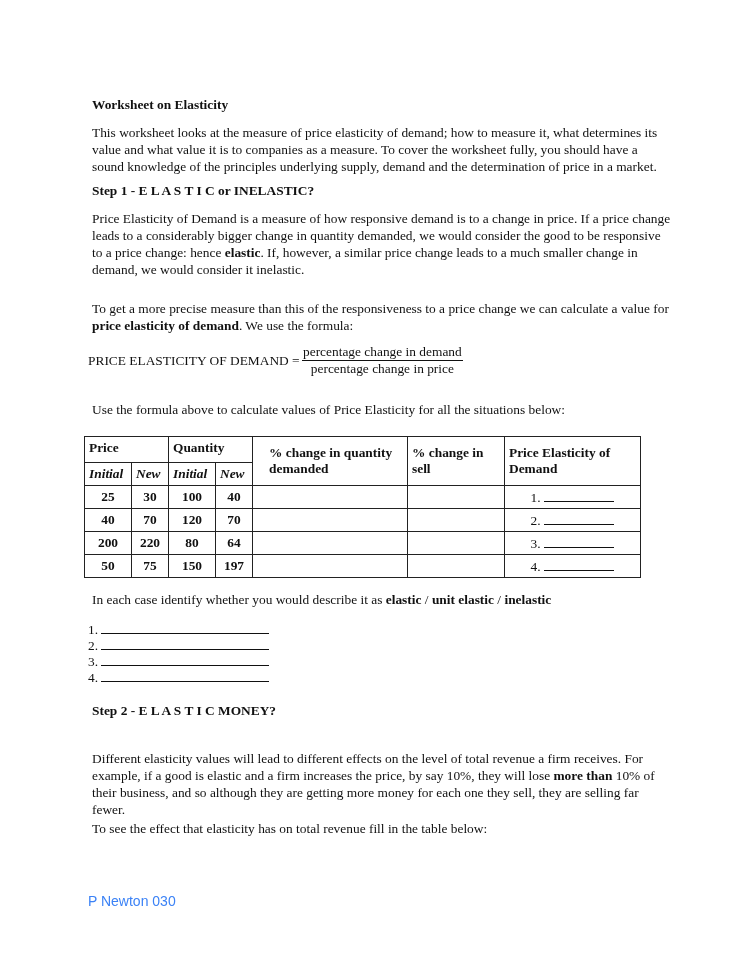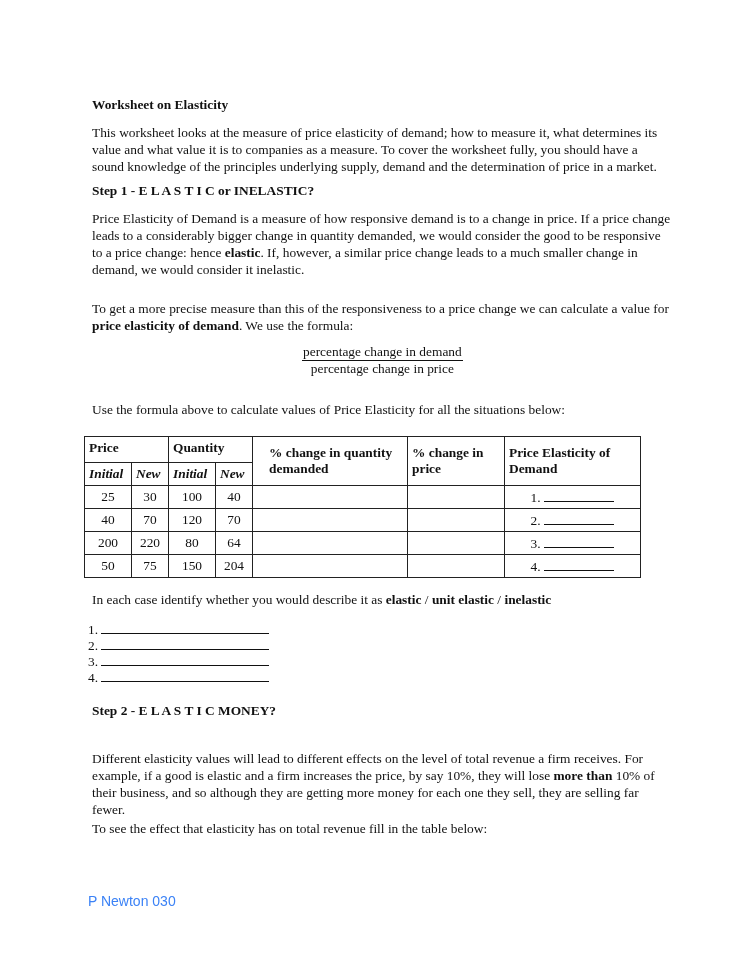--- a/index.html
+++ b/index.html
@@ -11,41 +11,42 @@
   .formula { position: absolute; left: 0; top: 344px; width: 580px; height: 36px; }
   .formula .lhs { position: absolute; left: 0; top: 9px; }
   .formula .frac { position: absolute; left: 214px; top: 0; text-align: center; }
   .formula .num { border-bottom: 1px solid #111; padding: 0 1px; line-height: 16px; display: block; }
   .formula .den { line-height: 16px; display: block; }
   table.ws { position: absolute; left: 84px; top: 427px; border-collapse: collapse;
              font-family: "Liberation Serif", serif; font-size: 13.4px; margin-top: 9px; }
   table.ws td { border: 1px solid #222; padding: 0 4px; height: 22px; vertical-align: middle; }
   table.ws .hdr td { font-weight: bold; vertical-align: top; padding-top: 3px; }
   table.ws .sub td { font-weight: bold; font-style: italic; height: 22px; }
-  table.ws .num { text-align: center; }
+  table.ws .num { text-align: center; font-weight: bold; }
   table.ws .ans { text-align: right; padding-right: 26px; }
   .blank { display: inline-block; border-bottom: 1px solid #111; height: 12px; vertical-align: baseline; }
   .list { position: absolute; left: 0; top: 621px; line-height: 15px; }
   .footer { position: absolute; left: 88px; top: 893px; font-family: "Liberation Sans", sans-serif; font-size: 14px; color: #3b82f6; }
 </style>
 </head>
 <body>
 
 <div class="page">
   <p class="blk" style="top:92px;font-weight:bold;">Worksheet on Elasticity</p>
 
   <p class="blk" style="top:120px;">This worksheet looks at the measure of price elasticity of demand; how to measure it, what determines its value and what value it is to companies as a measure. To cover the worksheet fully, you should have a sound knowledge of the principles underlying supply, demand and the determination of price in a market.</p>
 
   <p class="blk" style="top:178px;font-weight:bold;">Step 1 - E L A S T I C or INELASTIC?</p>
 
   <p class="blk" style="top:206px;"><span>Price Elasticity of Demand is a measure of how responsive demand is to a change in price. If a price change leads to a considerably bigger change in quantity demanded, we would consider the good to be responsive to a price change: hence </span><b>elastic</b><span>. If, however, a similar price change leads to a much smaller change in demand, we would consider it inelastic.</span></p>
 
   <p class="blk" style="top:296px;"><span>To get a more precise measure than this of the responsiveness to a price change we can calculate a value for </span><b>price elasticity of demand</b><span>. We use the formula:</span></p>
 
   <div class="formula">
+    <span class="lhs">PRICE ELASTICITY OF DEMAND =</span>
     <span class="frac">
       <span class="num">percentage change in demand</span>
       <span class="den">percentage change in price</span>
     </span>
   </div>
 
   <p class="blk" style="top:397px;">Use the formula above to calculate values of Price Elasticity for all the situations below:</p>
 </div>
 
 <table class="ws">
@@ -56,21 +57,21 @@
       <col style="width:37px">
     <col style="width:155px">
       <col style="width:97px">
       <col style="width:136px">
   </colgroup>
   <tbody>
       <tr class="hdr">
     <td colspan="2">Price</td>
     <td colspan="2">Quantity</td>
     <td rowspan="2" style="padding-top:8px;padding-left:16px;">% change in quantity demanded</td>
-    <td rowspan="2" style="padding-top:8px;">% change in price</td>
+    <td rowspan="2" style="padding-top:8px;">% change in sell</td>
     <td rowspan="2" style="padding-top:8px;">Price Elasticity of Demand</td>
   </tr>
   <tr class="sub">
     <td>Initial</td>
     <td>New</td>
     <td>Initial</td>
     <td>New</td>
   </tr>
   <tr>
     <td class="num">25</td>
@@ -96,21 +97,21 @@
     <td class="num">80</td>
     <td class="num">64</td>
     <td></td>
     <td></td>
     <td class="ans"><span>3.</span> <span class="blank" style="width:70px"></span></td>
   </tr>
   <tr>
     <td class="num">50</td>
     <td class="num">75</td>
     <td class="num">150</td>
-    <td class="num">204</td>
+    <td class="num">197</td>
     <td></td>
     <td></td>
     <td class="ans"><span>4.</span> <span class="blank" style="width:70px"></span></td>
   </tr>
 </tbody>
   </table>
 
 <div class="page">
   <p class="blk" style="top:587px;"><span>In each case identify whether you would describe it as </span><b>elastic</b><span> / </span><b>unit elastic</b><span> / </span><b>inelastic</b></p>
 

